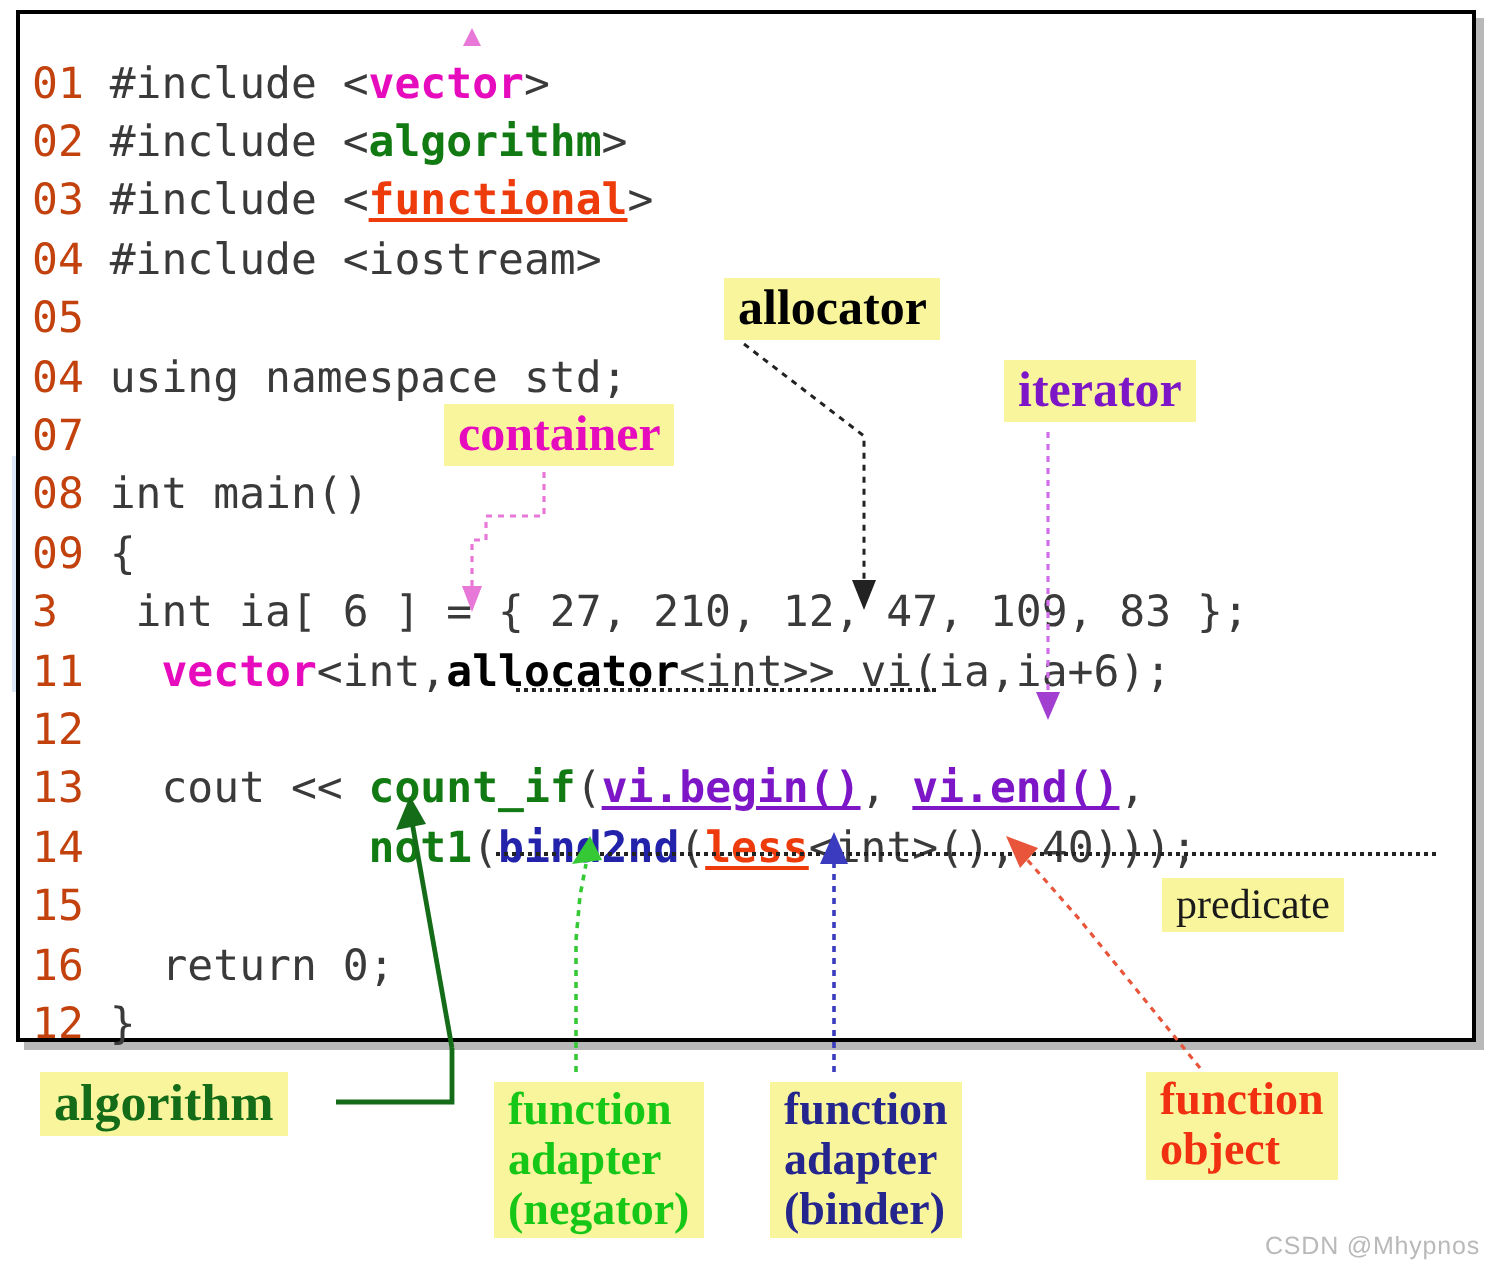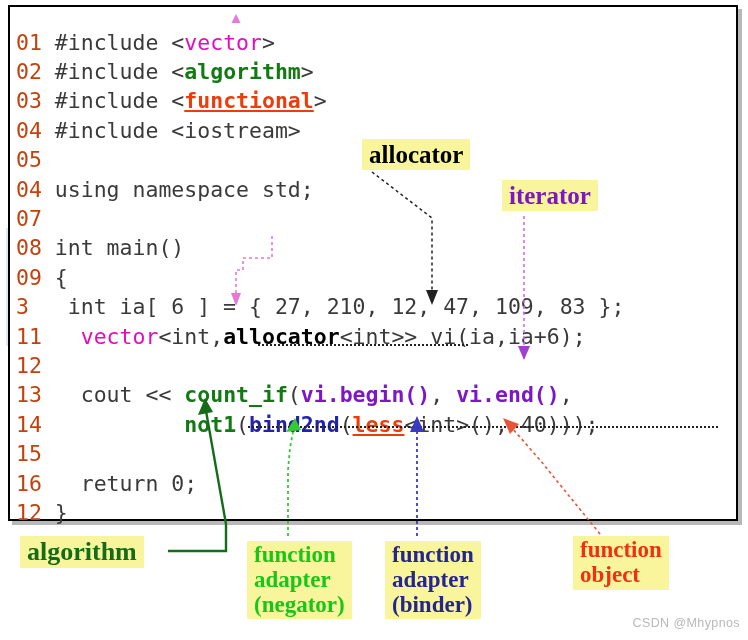--- a/index.html
+++ b/index.html
@@ -70,24 +70,24 @@
     position: absolute;
     left: 16px; top: 6px;
     font-family: "DejaVu Sans Mono", "Liberation Mono", monospace;
     font-size: 21.5px;
     line-height: 29.4px;
     color: #3a3a3a;
     white-space: pre;
     z-index: 3;
   }
   .ln { color: #c2410c; }
-  .pink  { color: #e60bbd; font-weight: normal; }
+  .pink  { color: #e60bbd; font-weight: bold; }
   .green { color: #127a12; font-weight: bold; }
   .red   { color: #ee3b0b; font-weight: bold; text-decoration: underline; }
-  .purple{ color: #7d16c7; font-weight: bold; }
+  .purple{ color: #7d16c7; font-weight: bold; text-decoration: underline; }
   .blue  { color: #2222aa; font-weight: bold; }
   .blk   { color: #000000; font-weight: bold; }
   .plain { color: #3a3a3a; }
 
   
   .lbl {
     position: absolute;
     background: #f8f59c;
     font-family: "Liberation Serif", "DejaVu Serif", serif;
     font-weight: bold;
@@ -180,20 +180,22 @@
 
     <path d="M 417 536 L 417 470 L 417 432" fill="none" stroke="#3b3bbf" stroke-width="1.8" stroke-dasharray="3,3"></path>
     <polygon points="417,416 410,432 424,432" fill="#3b3bbf"></polygon>
 
     <path d="M 600 534 L 540 460 L 512 428" fill="none" stroke="#e8553b" stroke-width="1.6" stroke-dasharray="3,3"></path>
     <polygon points="503,418 510,434 519,424" fill="#e8553b"></polygon>
   </svg>
 
   <div class="lbl" id="lbl-allocator" style="color: rgb(0, 0, 0); background: rgb(248, 245, 156);">allocator</div>
   <div class="lbl" id="lbl-iterator" style="color: rgb(125, 22, 199); background: rgb(248, 245, 156); margin-left: 24px;">iterator</div>
+  <div class="lbl" id="lbl-container" style="color: rgb(230, 11, 189); background: rgb(248, 245, 156);">container</div>
+  <div class="lbl" id="lbl-predicate" style="color: rgb(26, 26, 26); background: rgb(248, 245, 156);">predicate</div>
   <div class="lbl" id="lbl-algorithm" style="color: rgb(20, 107, 24); background: rgb(248, 245, 156);">algorithm</div>
   <div class="lbl" id="lbl-negator" style="color: rgb(23, 199, 23); background: rgb(248, 245, 156);">function
 adapter
 (negator)</div>
   <div class="lbl" id="lbl-binder" style="color: rgb(37, 37, 142); background: rgb(248, 245, 156);">function
 adapter
 (binder)</div>
   <div class="lbl" id="lbl-funcobj" style="color: rgb(240, 48, 16); background: rgb(248, 245, 156);">function
 object</div>
 

